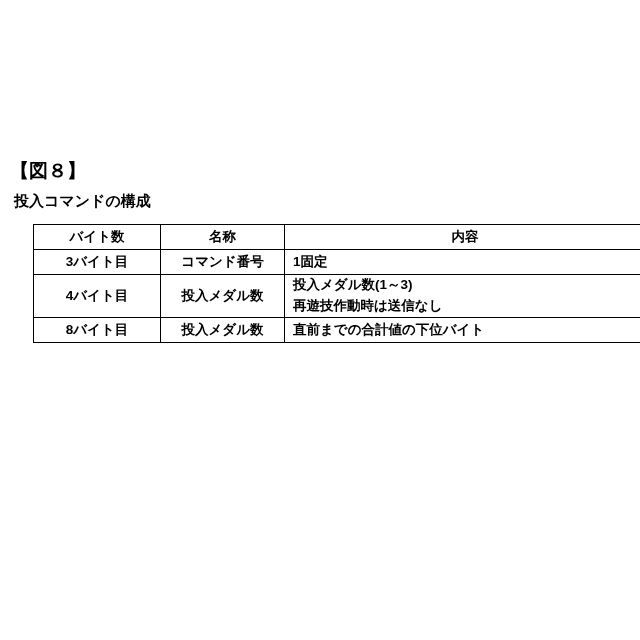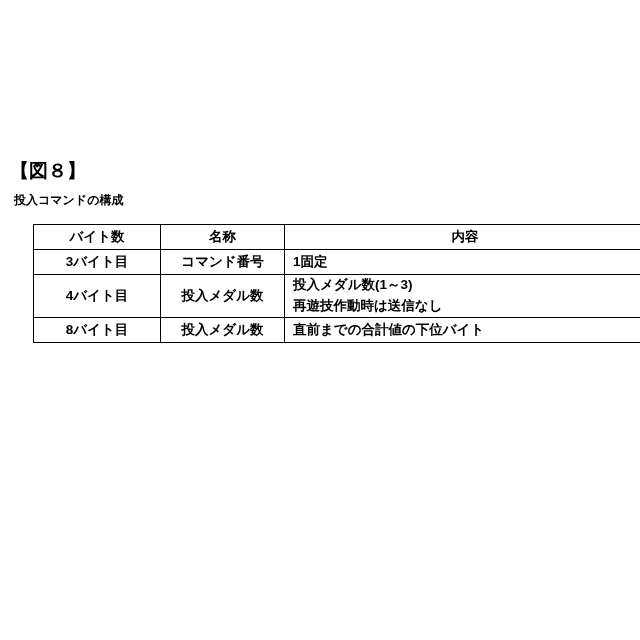--- a/index.html
+++ b/index.html
@@ -28,21 +28,21 @@
     top: 158px;
     font-size: 19px;
     font-weight: bold;
     letter-spacing: 0px;
     white-space: nowrap;
   }
   .fig-subtitle {
     position: absolute;
     left: 14px;
     top: 192px;
-    font-size: 12px;
+    font-size: 15px;
     font-weight: bold;
     white-space: nowrap;
   }
   .table-wrap {
     position: absolute;
     left: 14px;
     top: 224px;
     width: 612px;
   }
   table.spec {

